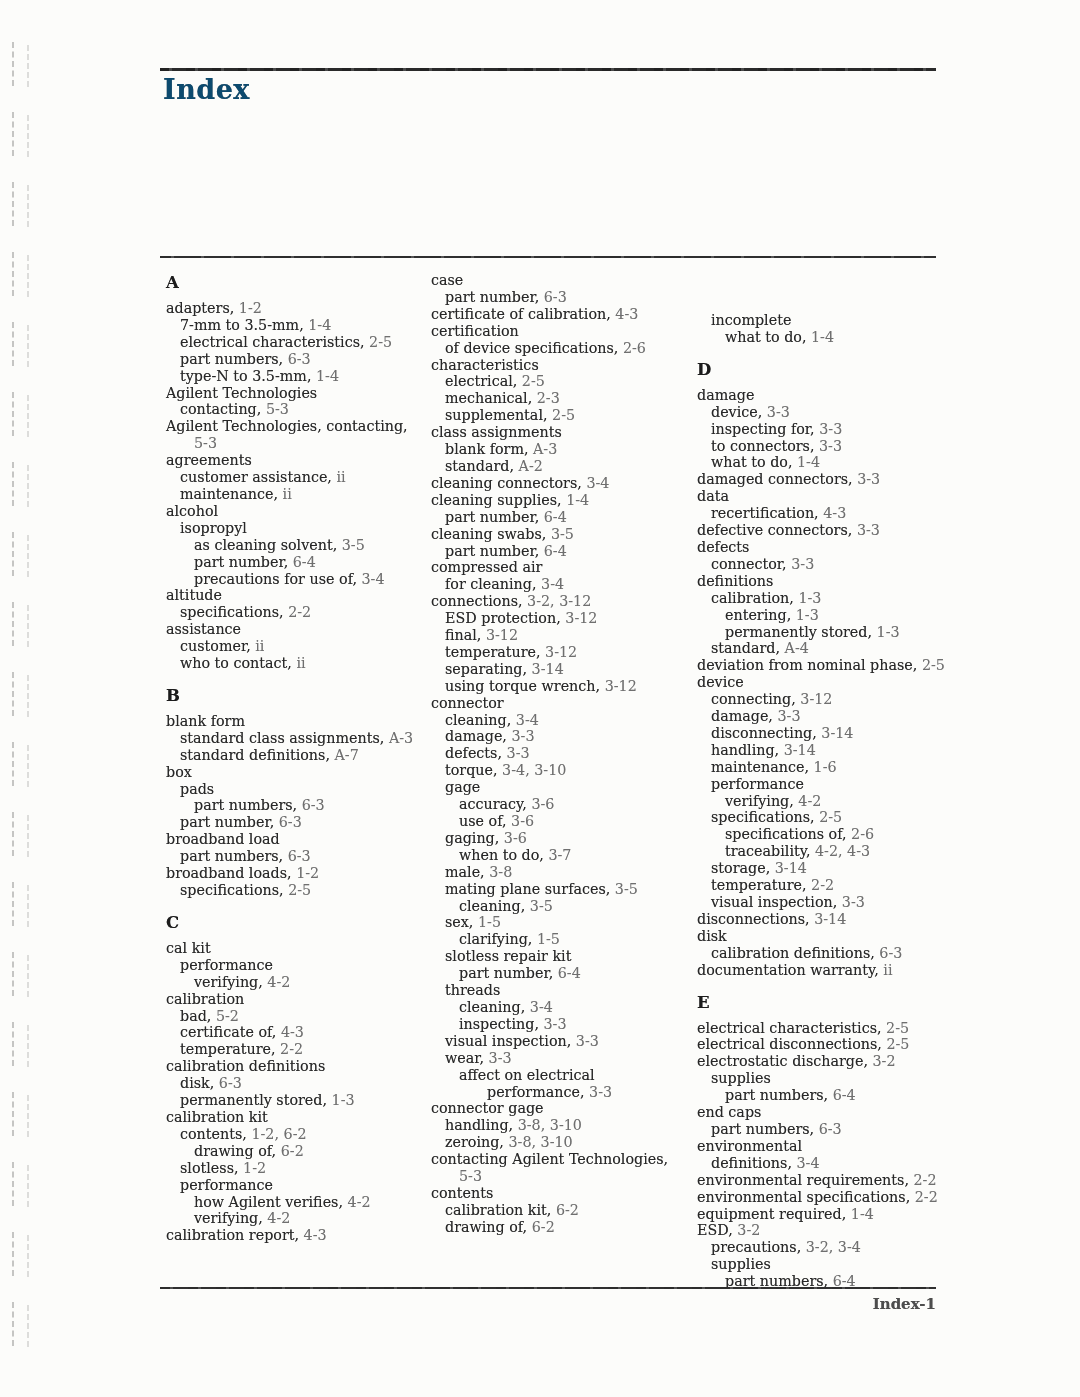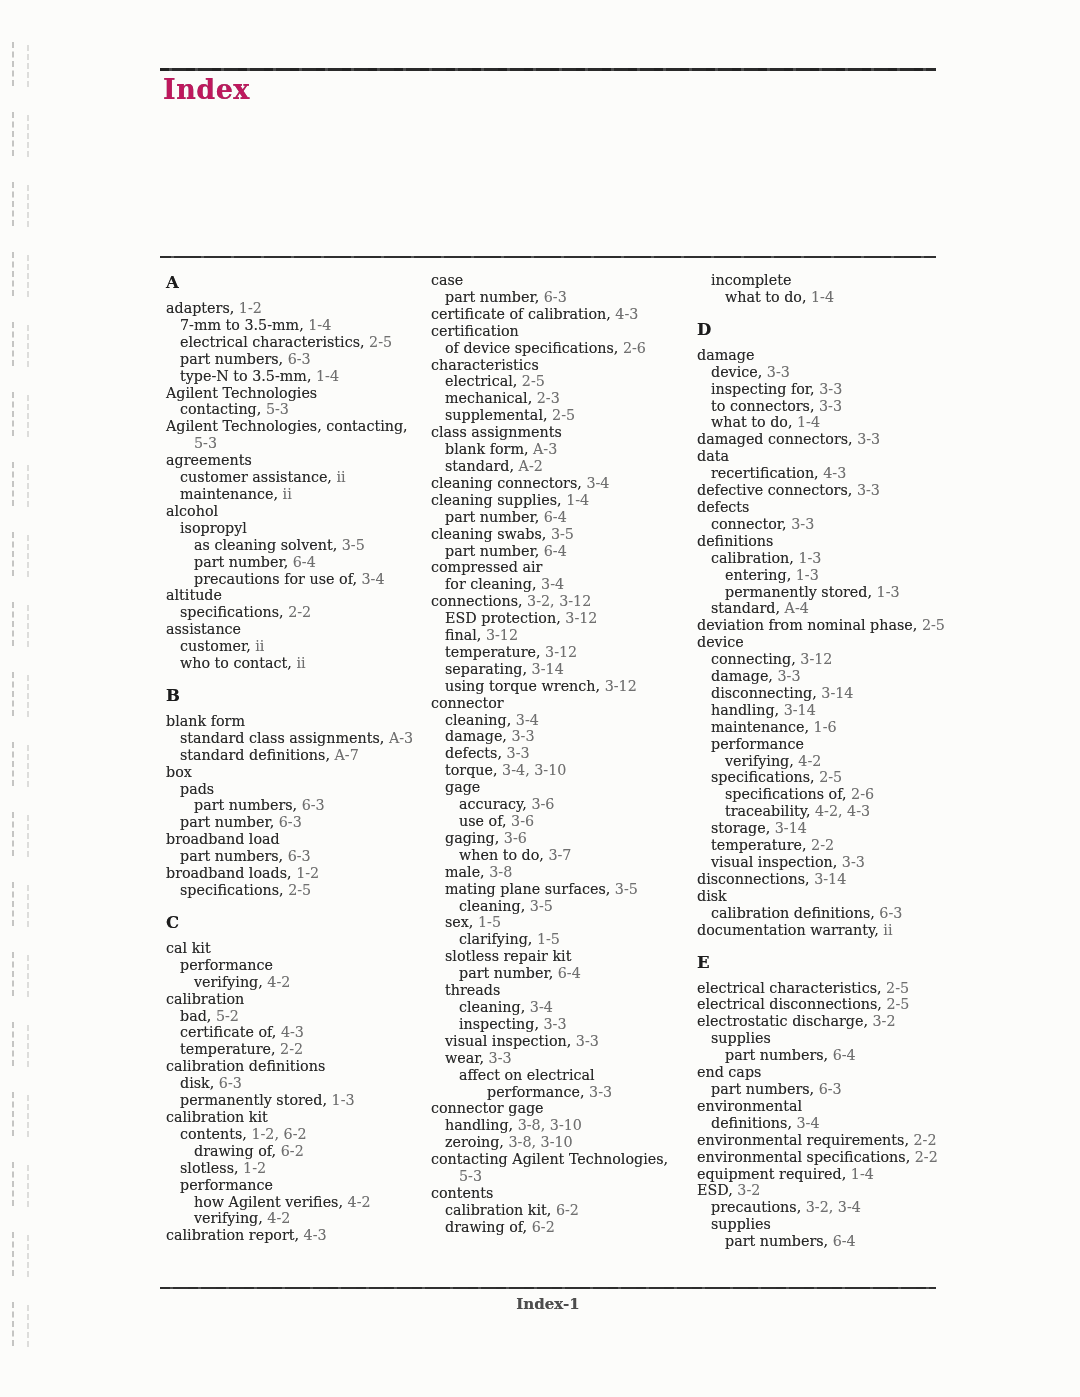--- a/index.html
+++ b/index.html
@@ -12,32 +12,32 @@
   }
   .rule{position:absolute;background:#2e2e2e;}
   .rule.top{left:160px;top:68px;width:776px;height:3px;
     background:repeating-linear-gradient(90deg,#222 0 9px,#4a4a4a 9px 12px,#2a2a2a 12px 26px);}
   .rule.mid{left:160px;top:256px;width:776px;height:2px;
     background:repeating-linear-gradient(90deg,#2c2c2c 0 11px,#555 11px 14px,#303030 14px 30px);}
   .rule.bottom{left:160px;top:1287px;width:776px;height:2px;
     background:repeating-linear-gradient(90deg,#2c2c2c 0 10px,#505050 10px 13px,#303030 13px 28px);}
   .title{
     position:absolute;left:163px;top:74px;
-    font-size:27px;font-weight:bold;color:#be185d;letter-spacing:.5px;
+    font-size:27px;font-weight:bold;color:#0c4a6e;letter-spacing:.5px;
     text-shadow:0 0 .5px rgba(30,30,30,.55);
   }
   .footer{
-    position:absolute;left:160px;top:1295px;width:776px;text-align:center;
+    position:absolute;left:160px;top:1295px;width:776px;text-align:right;
     font-weight:bold;font-size:15px;color:#4d4d4d;
     text-shadow:0 0 .6px rgba(70,70,70,.6);
   }
   .col{position:absolute;top:272px;}
   #col1{left:166px;width:262px;}
   #col2{left:431px;width:263px;}
-  #col3{left:697px;width:255px;}
+  #col3{left:697px;width:255px;margin-top:40px;}
   .line{
     font-size:14.3px;line-height:16.9px;white-space:nowrap;
     color:#282828;text-shadow:0 0 .4px rgba(45,45,45,.5);
   }
   .ind0{padding-left:0;}
   .ind1{padding-left:14px;}
   .ind2{padding-left:28px;}
   .ind3{padding-left:56px;}
   .pages{color:#6f6f6f;text-shadow:0 0 .4px rgba(120,120,120,.4);}
   .letter{

